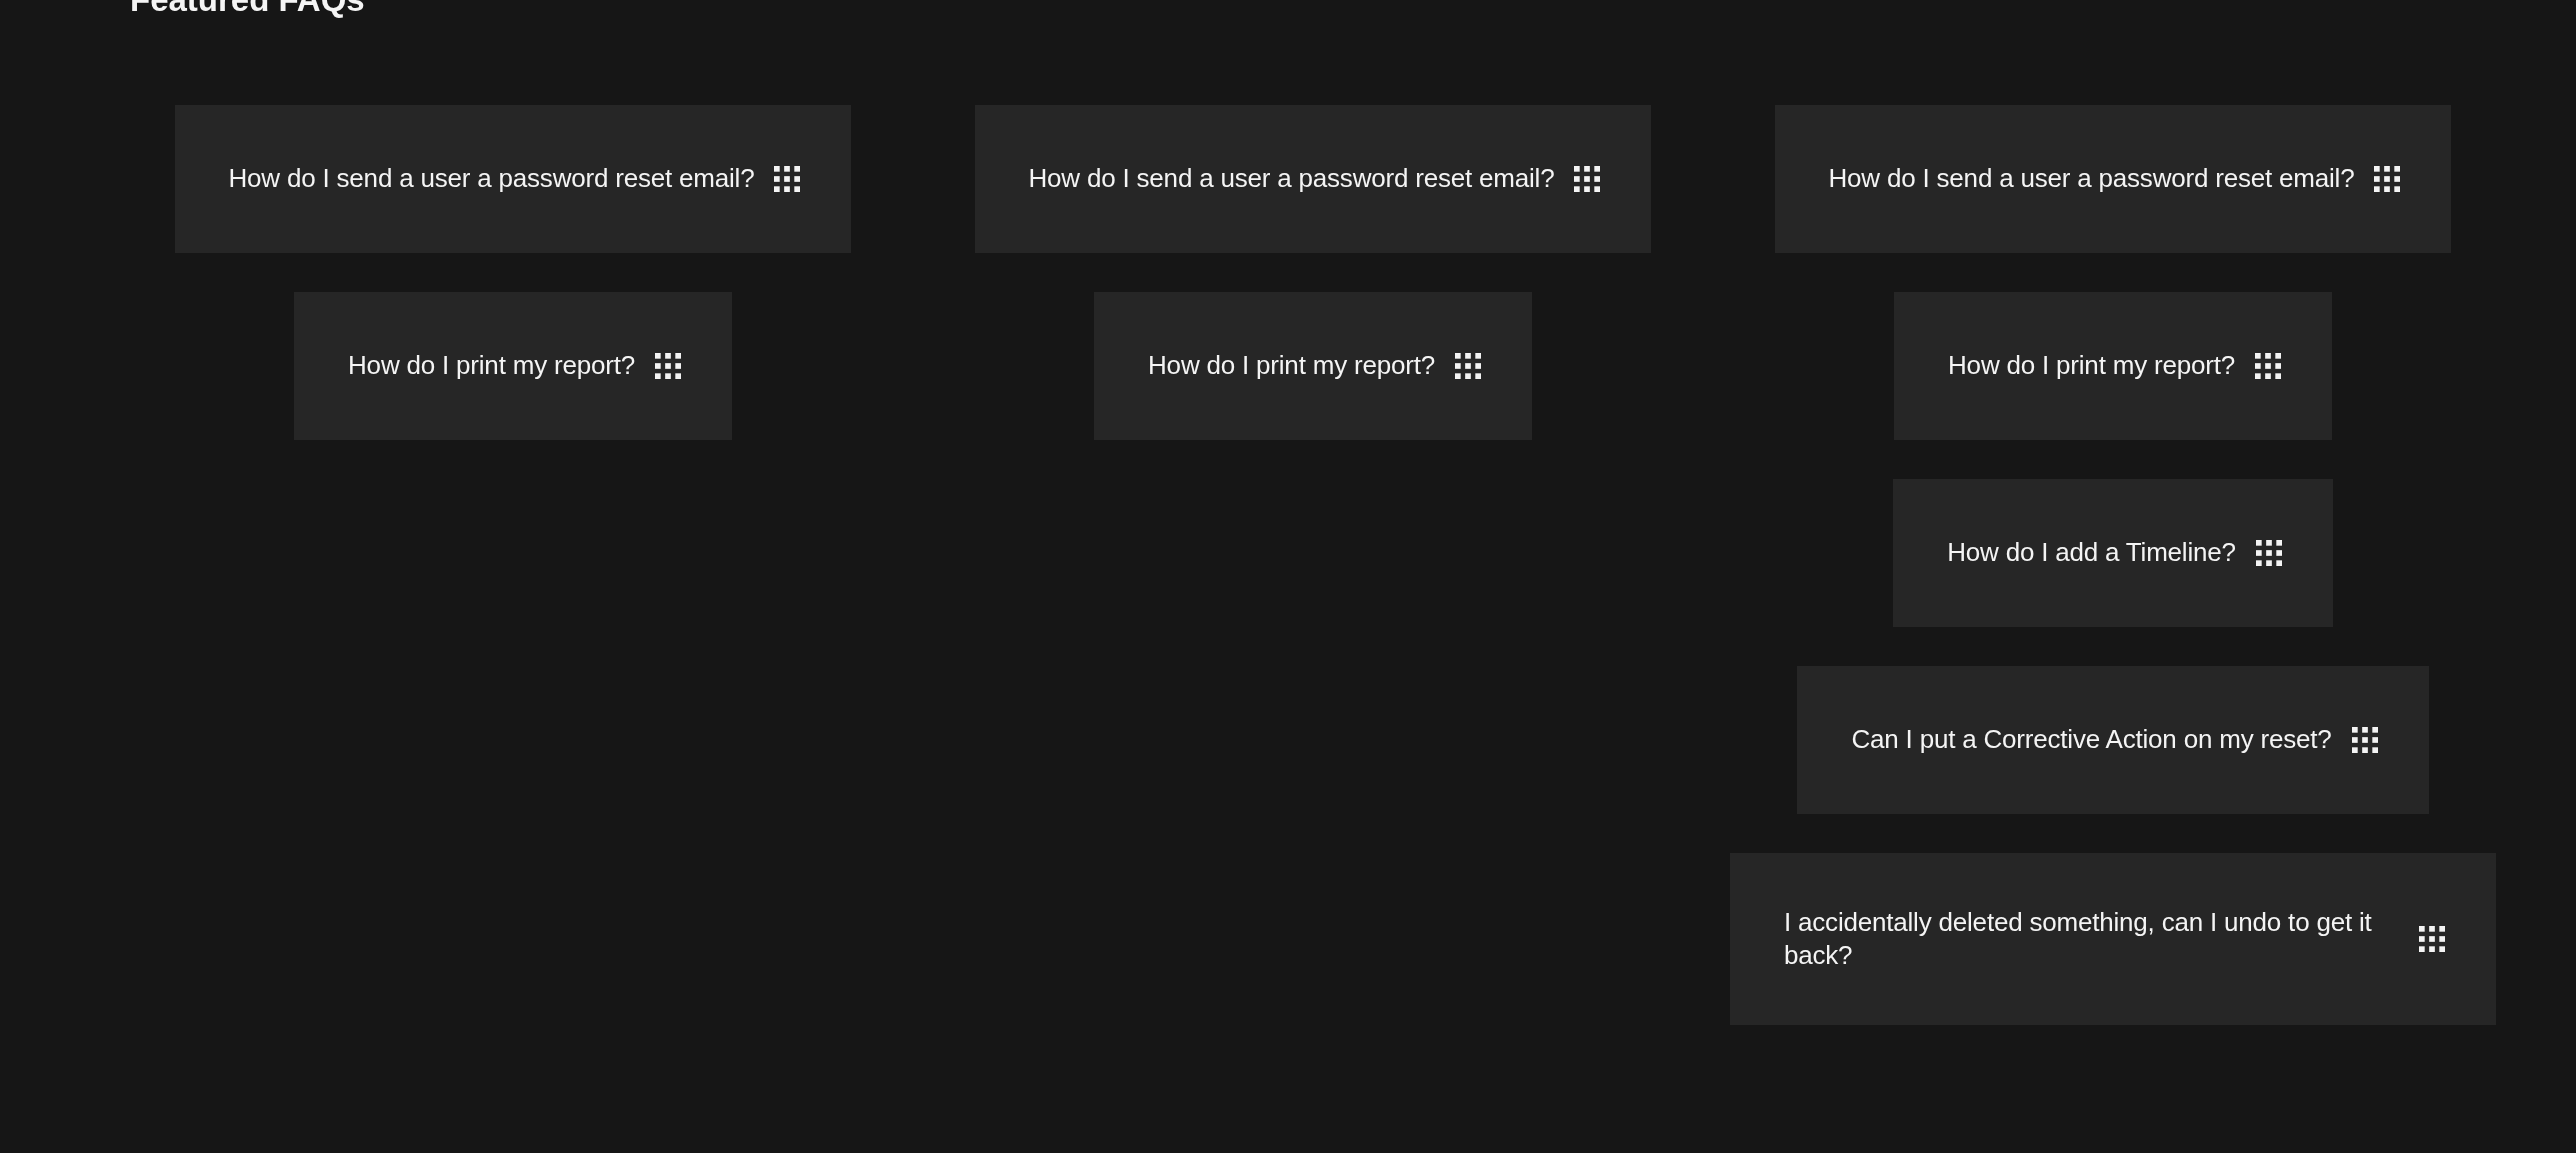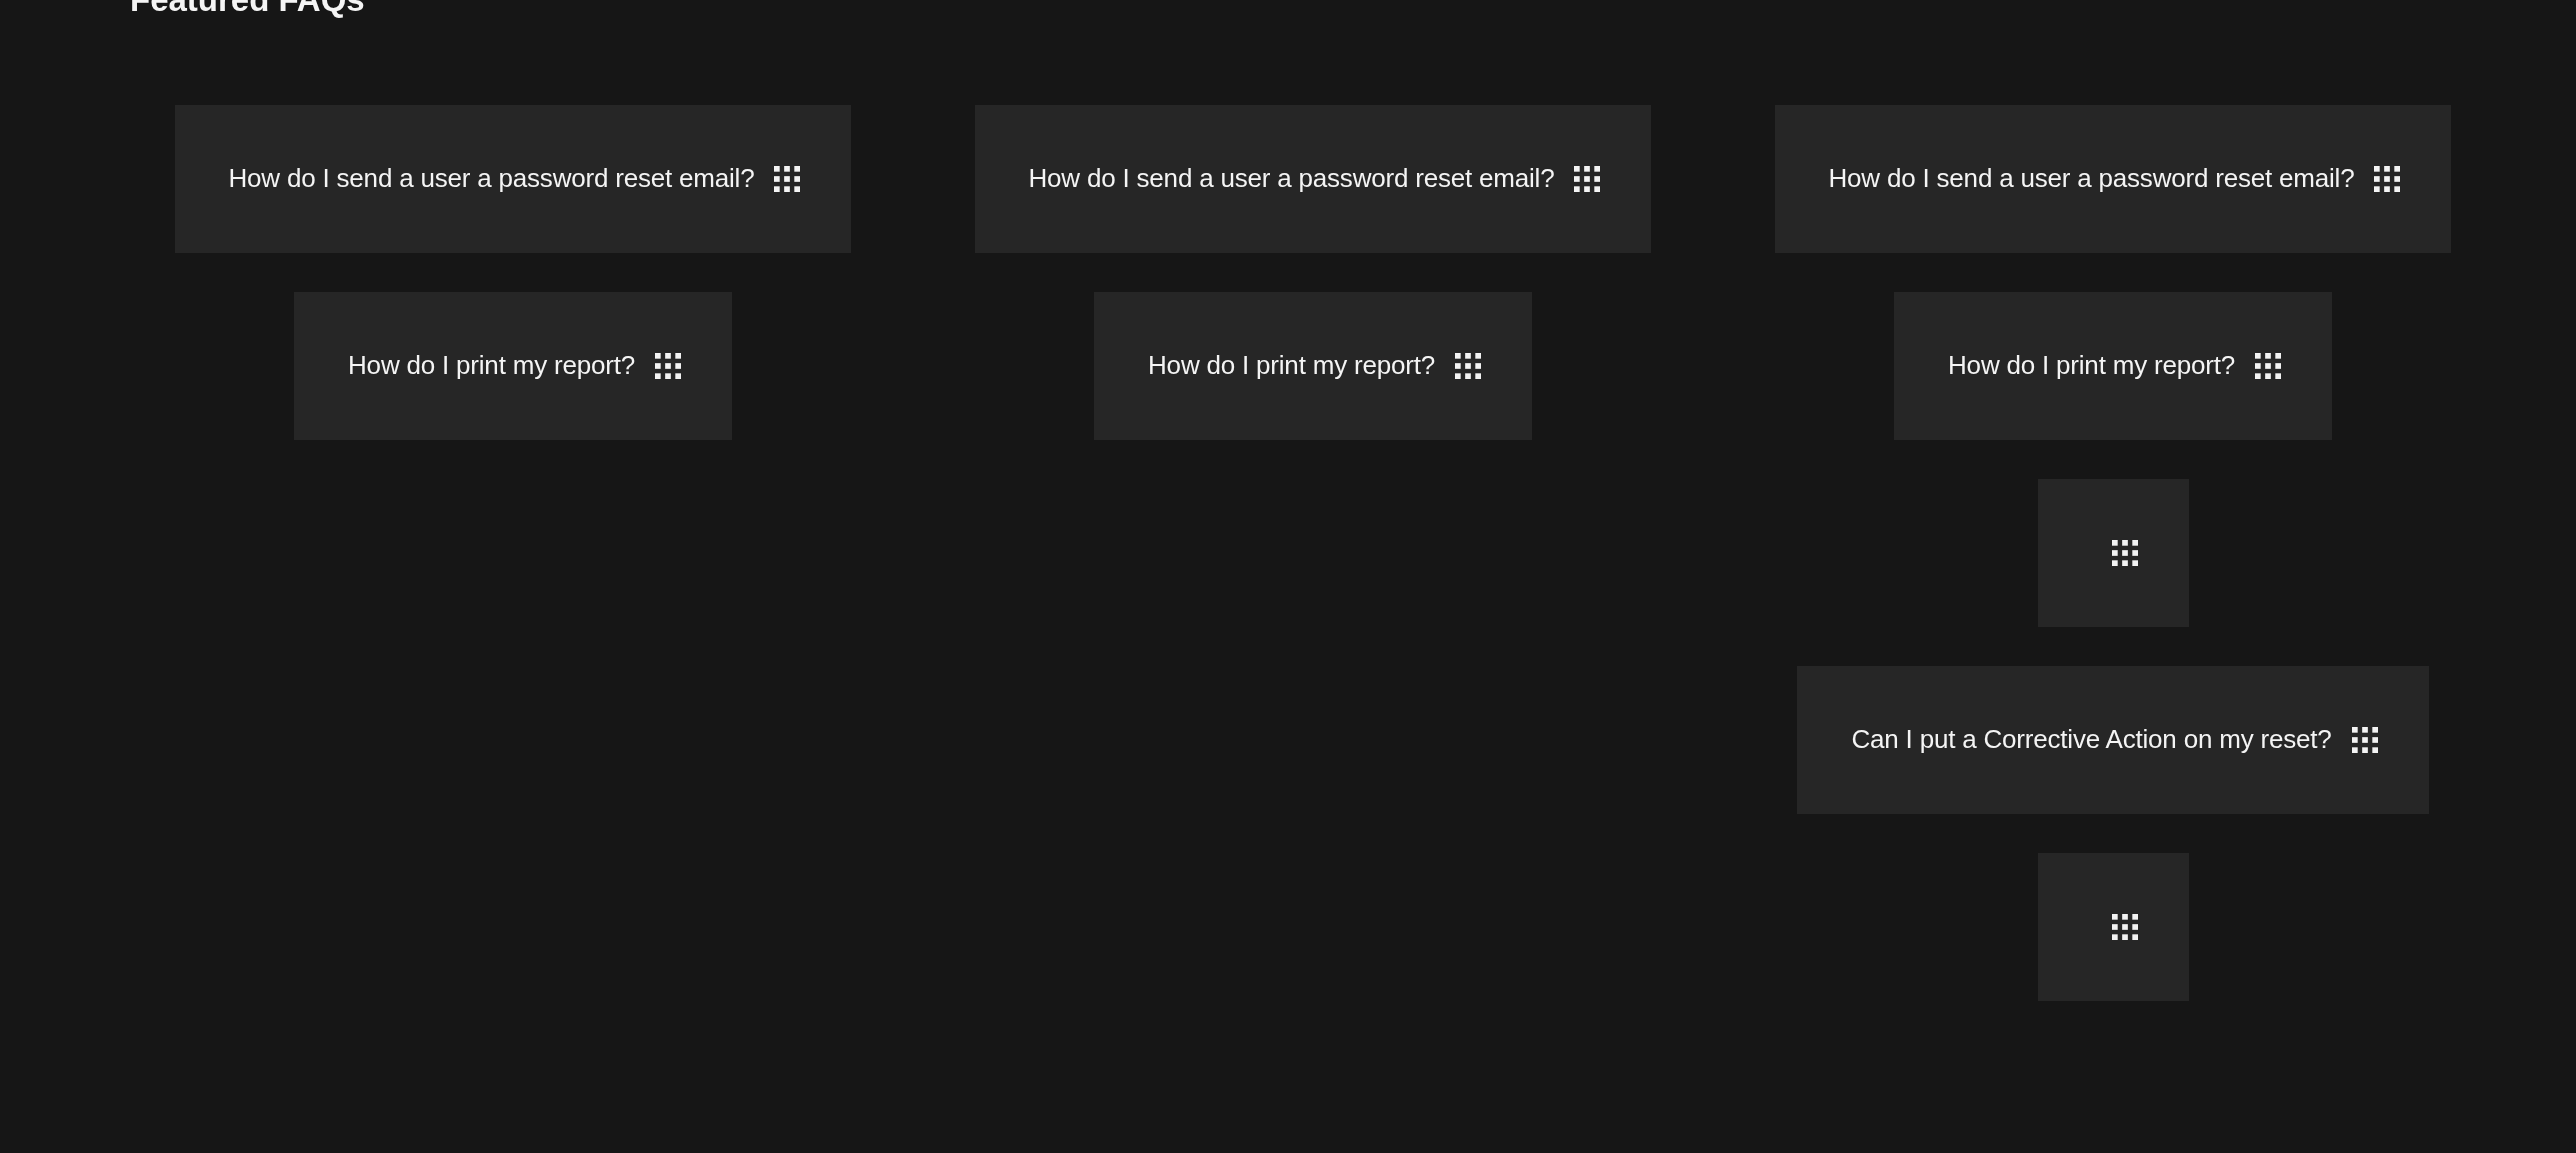--- a/index.html
+++ b/index.html
@@ -174,20 +174,21 @@
         <rect x="0" y="12.5" width="7" height="7" fill="currentColor"></rect>
         <rect x="12.5" y="12.5" width="7" height="7" fill="currentColor"></rect>
         <rect x="25" y="12.5" width="7" height="7" fill="currentColor"></rect>
         <rect x="0" y="25" width="7" height="7" fill="currentColor"></rect>
         <rect x="12.5" y="25" width="7" height="7" fill="currentColor"></rect>
         <rect x="25" y="25" width="7" height="7" fill="currentColor"></rect>
       </svg>
     </span>
   </div>
         <div class="faq-card">
+    <span class="faq-card-label">How do I add a Timeline?</span>
     <span class="drag-icon">
       <svg width="26" height="26" viewBox="0 0 32 32" aria-hidden="true">
         <rect x="0" y="0" width="7" height="7" fill="currentColor"></rect>
         <rect x="12.5" y="0" width="7" height="7" fill="currentColor"></rect>
         <rect x="25" y="0" width="7" height="7" fill="currentColor"></rect>
         <rect x="0" y="12.5" width="7" height="7" fill="currentColor"></rect>
         <rect x="12.5" y="12.5" width="7" height="7" fill="currentColor"></rect>
         <rect x="25" y="12.5" width="7" height="7" fill="currentColor"></rect>
         <rect x="0" y="25" width="7" height="7" fill="currentColor"></rect>
         <rect x="12.5" y="25" width="7" height="7" fill="currentColor"></rect>
@@ -205,20 +206,21 @@
         <rect x="0" y="12.5" width="7" height="7" fill="currentColor"></rect>
         <rect x="12.5" y="12.5" width="7" height="7" fill="currentColor"></rect>
         <rect x="25" y="12.5" width="7" height="7" fill="currentColor"></rect>
         <rect x="0" y="25" width="7" height="7" fill="currentColor"></rect>
         <rect x="12.5" y="25" width="7" height="7" fill="currentColor"></rect>
         <rect x="25" y="25" width="7" height="7" fill="currentColor"></rect>
       </svg>
     </span>
   </div>
         <div class="faq-card">
+    <span class="faq-card-label">I accidentally deleted something, can I undo to get it back?</span>
     <span class="drag-icon">
       <svg width="26" height="26" viewBox="0 0 32 32" aria-hidden="true">
         <rect x="0" y="0" width="7" height="7" fill="currentColor"></rect>
         <rect x="12.5" y="0" width="7" height="7" fill="currentColor"></rect>
         <rect x="25" y="0" width="7" height="7" fill="currentColor"></rect>
         <rect x="0" y="12.5" width="7" height="7" fill="currentColor"></rect>
         <rect x="12.5" y="12.5" width="7" height="7" fill="currentColor"></rect>
         <rect x="25" y="12.5" width="7" height="7" fill="currentColor"></rect>
         <rect x="0" y="25" width="7" height="7" fill="currentColor"></rect>
         <rect x="12.5" y="25" width="7" height="7" fill="currentColor"></rect>

